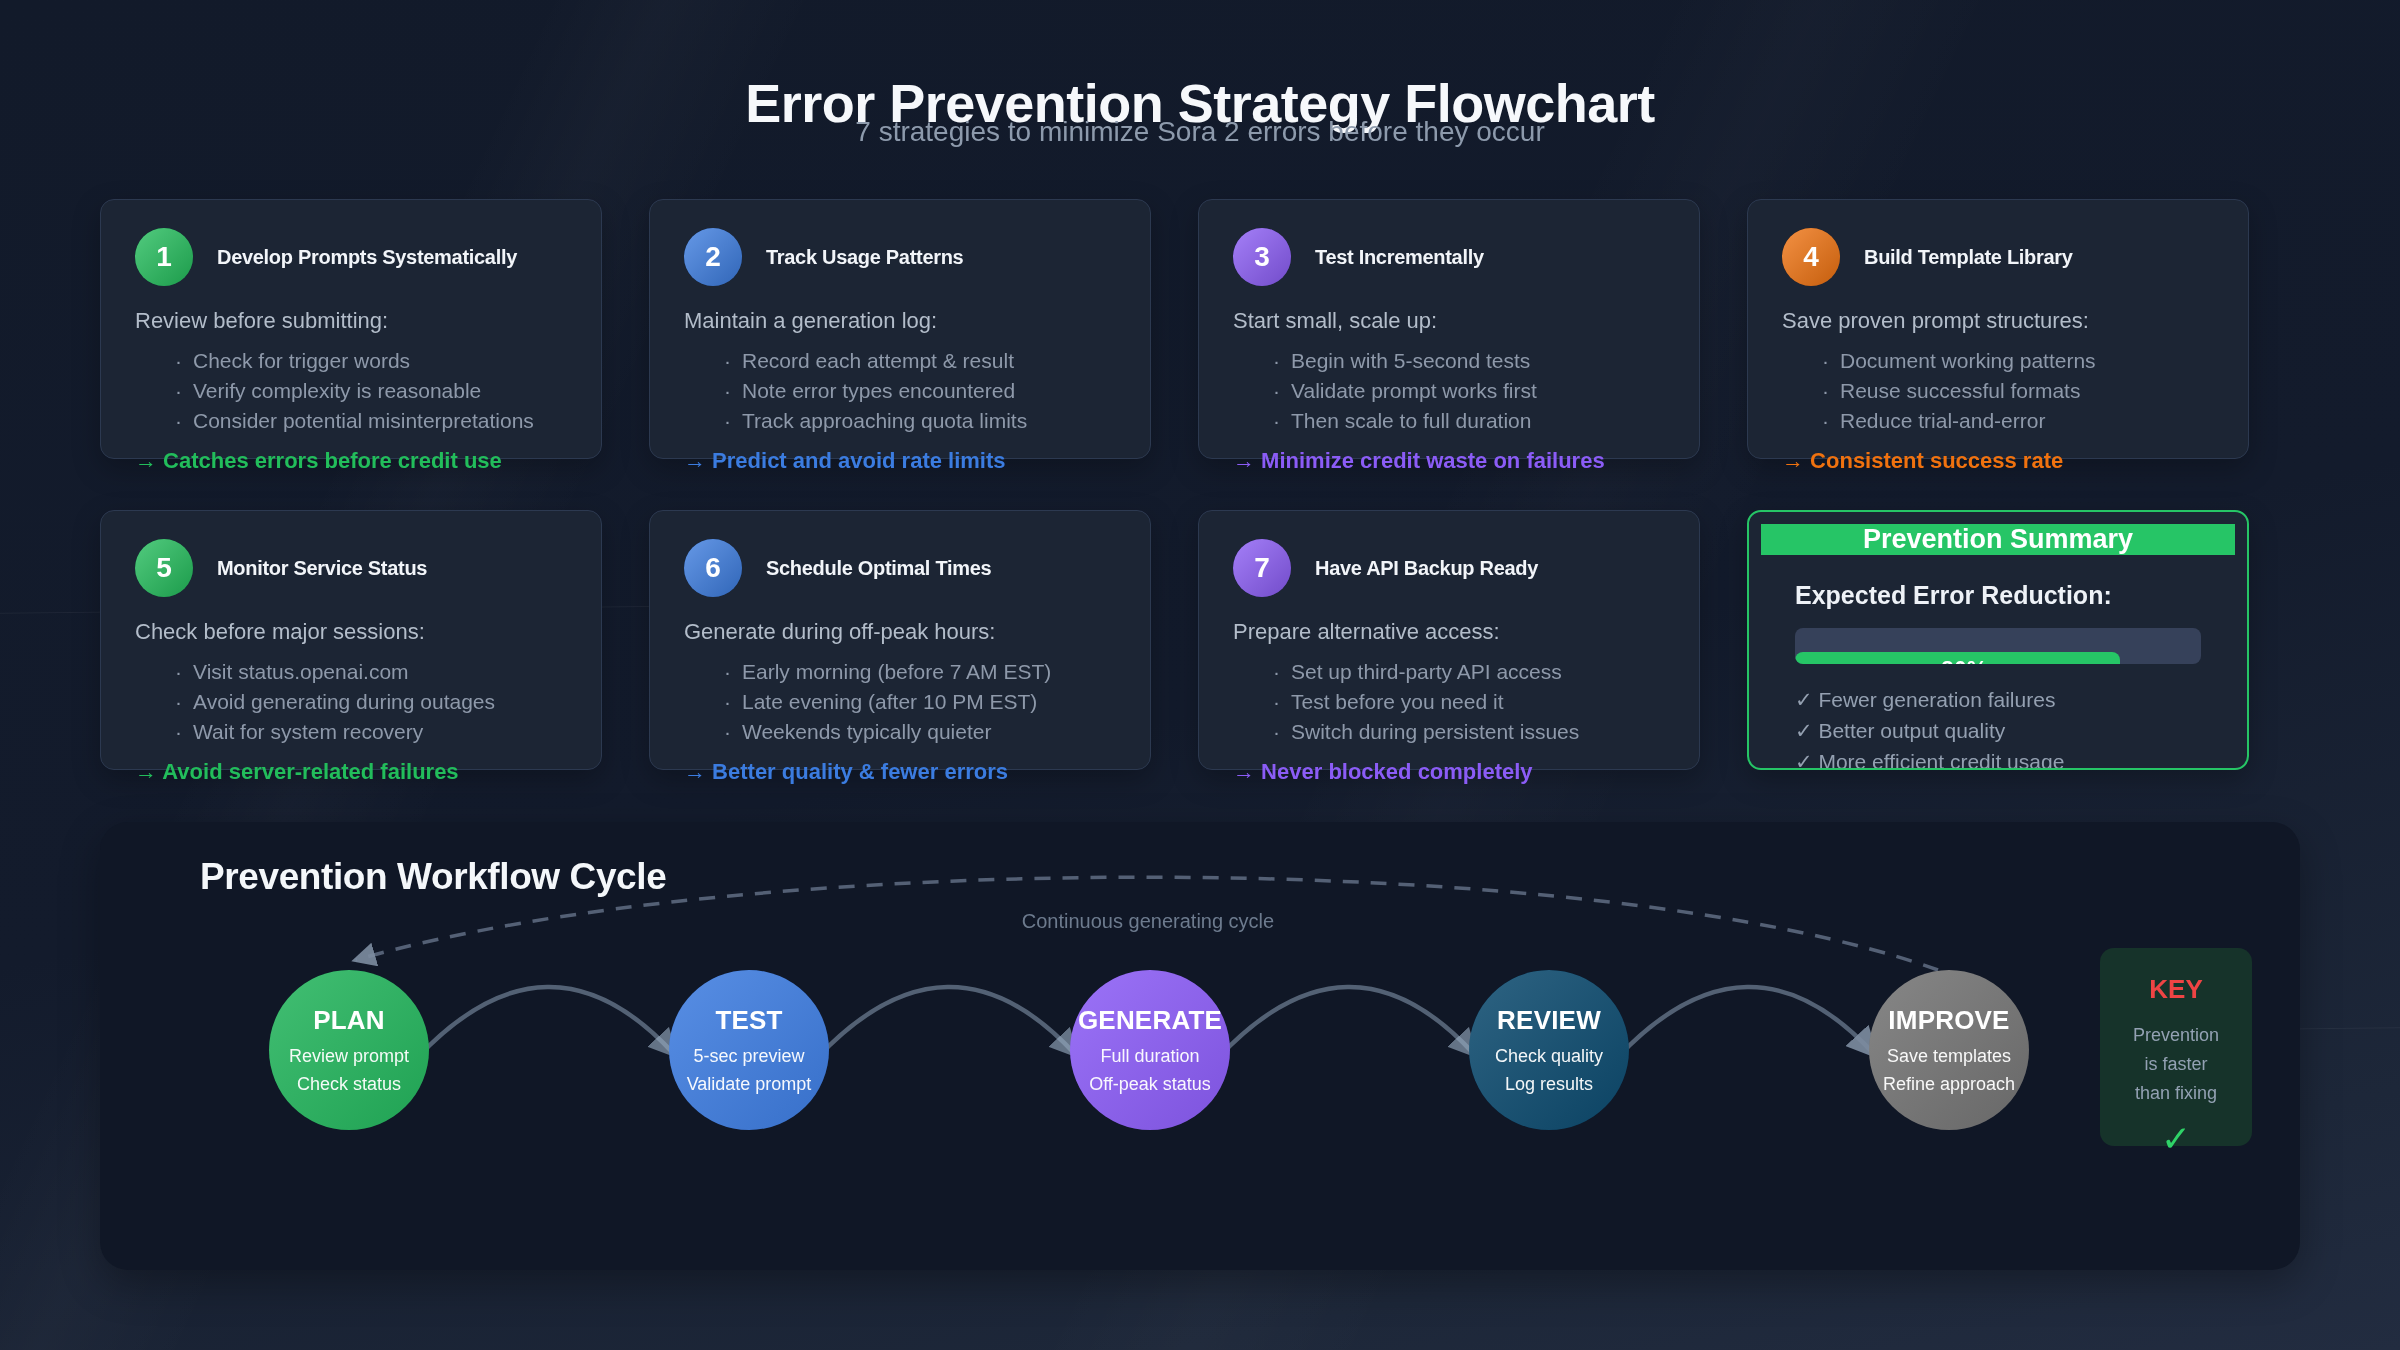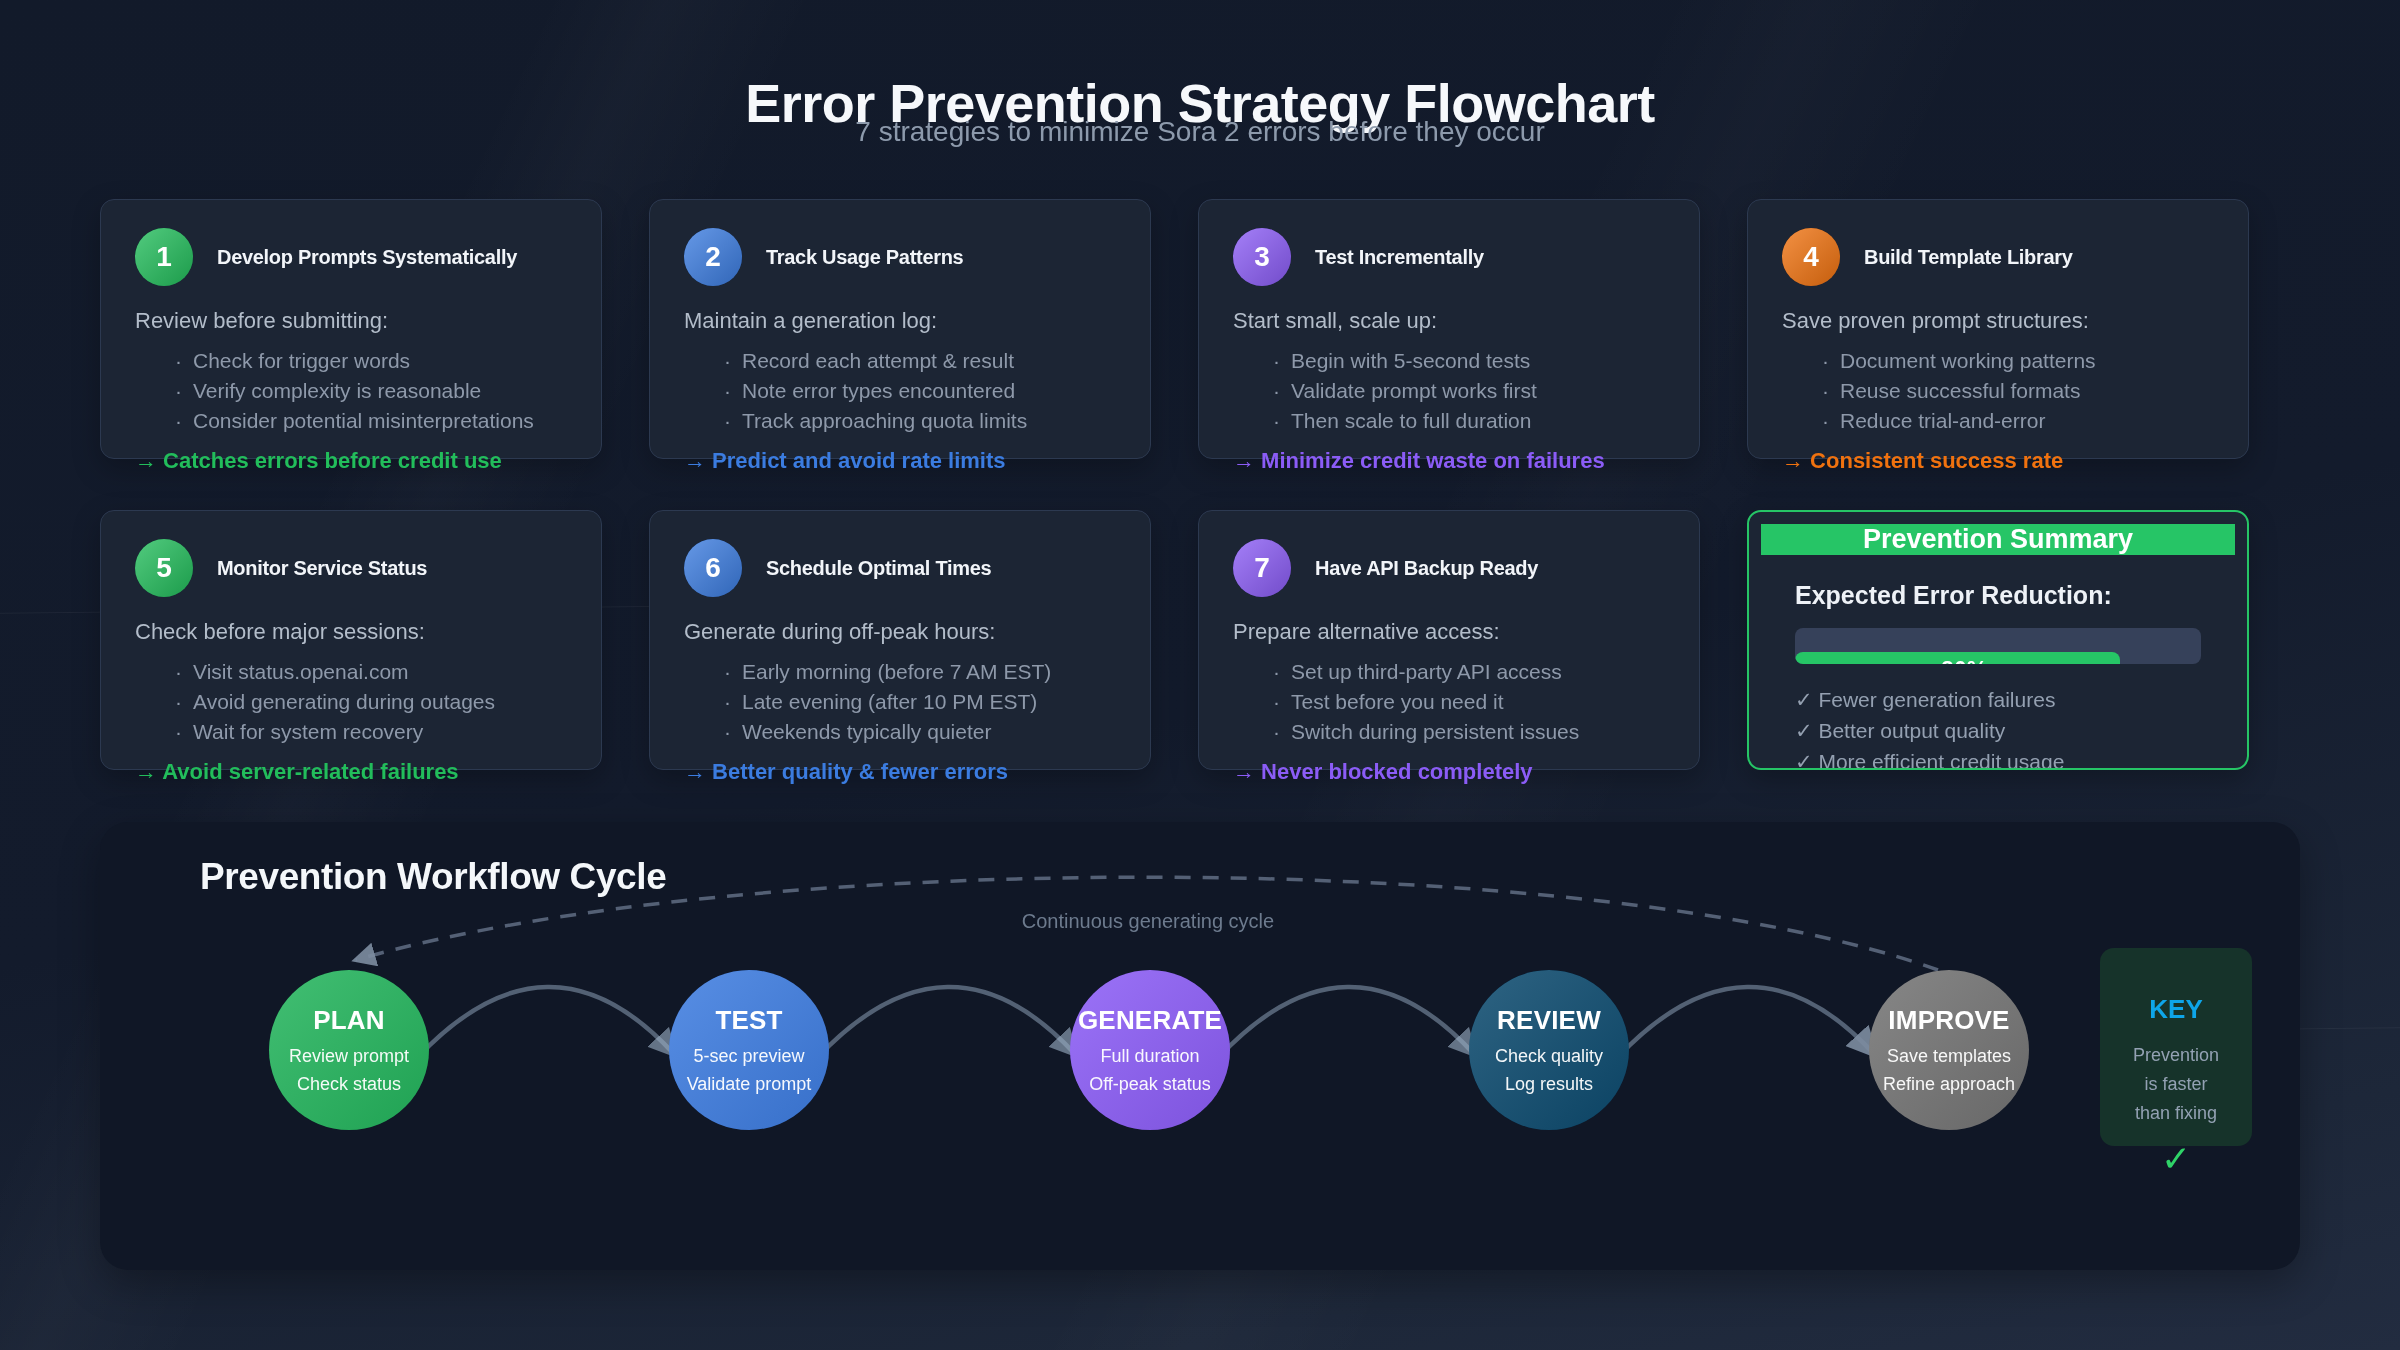--- a/index.html
+++ b/index.html
@@ -288,21 +288,21 @@
       <div class="step-line first">Check quality</div>
       <div class="step-line">Log results</div>
     </div>
     <div class="step-circle" style="left: 1769px; background: #737373;">
       <div class="step-name">IMPROVE</div>
       <div class="step-line first">Save templates</div>
       <div class="step-line">Refine approach</div>
     </div>
 
     <div class="key-box">
-      <div class="key-title" style="color: #0ea5e9; margin-top: 20px;">KEY</div>
+      <div class="key-title" style="color: #ef4444;">KEY</div>
       <div class="key-line first">Prevention</div>
       <div class="key-line">is faster</div>
       <div class="key-line">than fixing</div>
       <div class="key-check" style="color: rgb(47, 211, 104);">✓</div>
     </div>
   </section>
 
 </div>
 
 </body></html>

